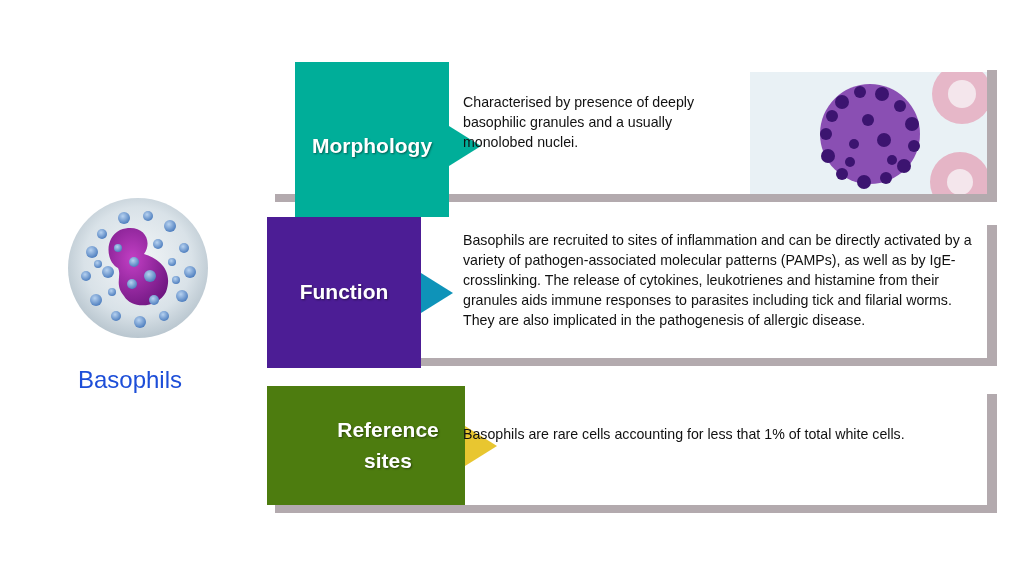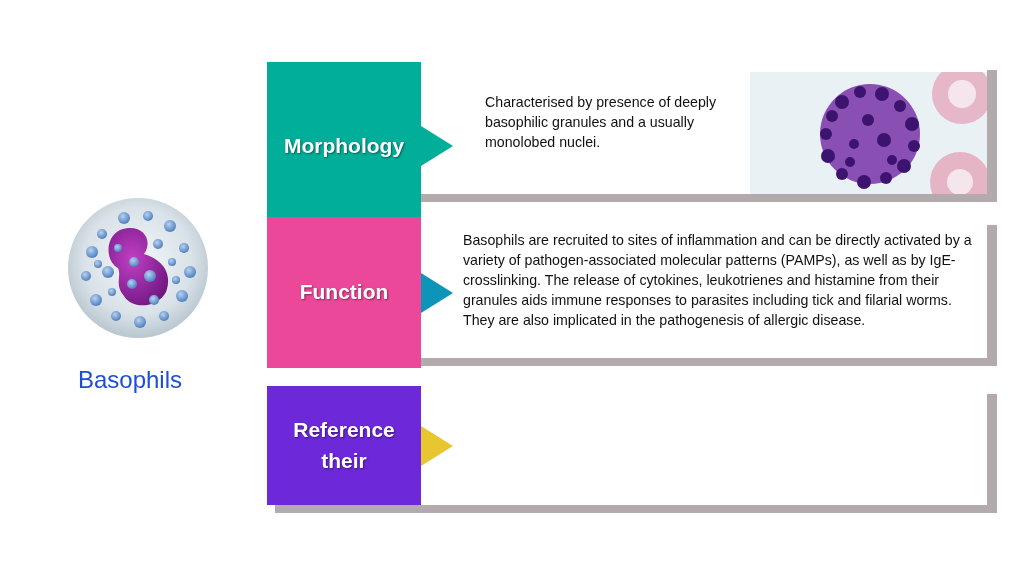--- a/index.html
+++ b/index.html
@@ -97,40 +97,41 @@
           <circle cx="76" cy="62" r="6"></circle>
         <circle cx="82" cy="44" r="6"></circle>
           <circle cx="118" cy="48" r="6"></circle>
           <circle cx="134" cy="68" r="7"></circle>
         <circle cx="104" cy="72" r="5"></circle>
           <circle cx="142" cy="88" r="5"></circle>
           <circle cx="100" cy="90" r="5"></circle>
       </g>
     </svg>
   </div>
-  <div class="tag" style="height:168px; background:#00ae99;">
+  <div class="tag" style="height:168px; background:#00ae99;margin-left:28px;">
     <span>Morphology</span>
     <span class="arrow" style="border-left:32px solid #00ae99;"></span>
   </div>
-  <div class="desc" style="top:30px; width:270px;margin-left:22px;">Characterised by presence of deeply basophilic granules and a usually monolobed nuclei.</div>
+  <div class="desc" style="top:30px; width:270px;">Characterised by presence of deeply basophilic granules and a usually monolobed nuclei.</div>
 </div>
 
 <div class="row" style="top:217px; width:730px; height:150px;">
   <div class="shadow" style="left:8px; top:8px; width:722px; height:141px;"></div>
   <div class="panel" style="left:0; top:0; width:720px; height:141px;"></div>
-  <div class="tag" style="height:151px; background:#ec4899;">
+  <div class="tag" style="height:151px; background:#4c1d95;">
     <span>Function</span>
     <span class="arrow" style="border-left:32px solid #0e93b9;"></span>
   </div>
   <div class="desc" style="top:13px; width:510px;">Basophils are recruited to sites of inflammation and can be directly activated by a variety of pathogen-associated molecular patterns (PAMPs), as well as by IgE-crosslinking. The release of cytokines, leukotrienes and histamine from their granules aids immune responses to parasites including tick and filarial worms. They are also implicated in the pathogenesis of allergic disease.</div>
 </div>
 
 <div class="row" style="top:386px; width:730px; height:130px;">
   <div class="shadow" style="left:8px; top:8px; width:722px; height:119px;"></div>
   <div class="panel" style="left:0; top:0; width:720px; height:119px;"></div>
-  <div class="tag" style="height:119px; background:#6d28d9; flex-direction:column;">
+  <div class="tag" style="height:119px; background:#4d7c0f; flex-direction:column;padding-left:44px;">
     <span>Reference</span>
-    <span>their</span>
+    <span>sites</span>
     <span class="arrow" style="border-left:32px solid #e8c630;"></span>
   </div>
   <div class="desc" style="top:38px; width:510px;">
+    <div>Basophils are rare cells accounting for less that 1% of total white cells.</div>
   </div>
 </div>
 
 </body></html>

